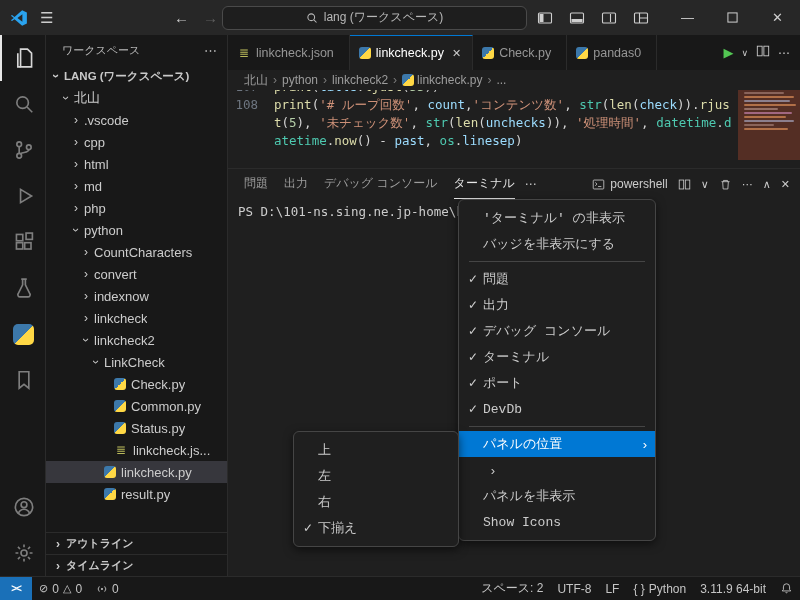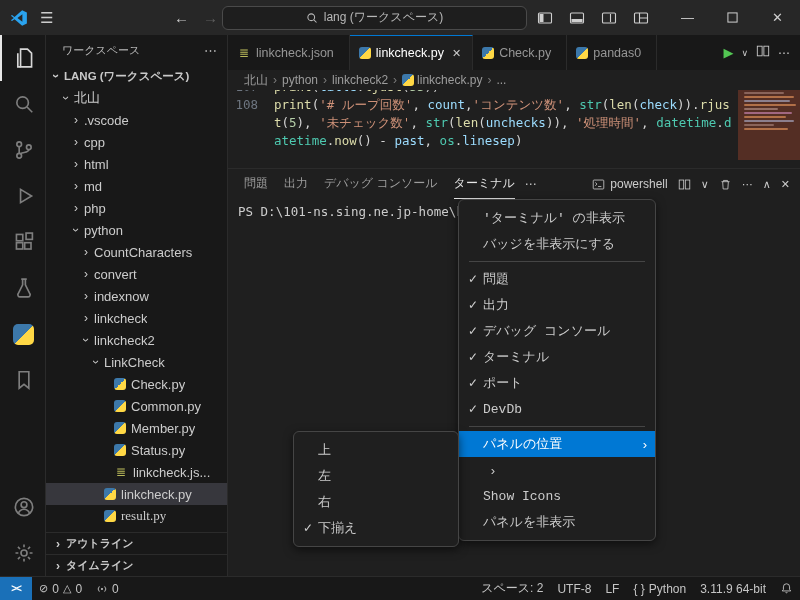--- a/index.html
+++ b/index.html
@@ -301,38 +301,33 @@
             <span class="tree-label">Check.py</span>
           </div>
           <div class="tree-row" style="padding-left: 52px;">
             <span class="twisty"></span>
             <span class="ficon py"></span>
             <span class="tree-label">Common.py</span>
           </div>
           <div class="tree-row" style="padding-left: 52px;">
             <span class="twisty"></span>
             <span class="ficon py"></span>
-            <span class="tree-label">Member.py</span>
-          </div>
-          <div class="tree-row" style="padding-left: 52px;">
-            <span class="twisty"></span>
-            <span class="ficon py"></span>
             <span class="tree-label">Status.py</span>
           </div>
           <div class="tree-row" style="padding-left: 52px;">
             <span class="twisty"></span>
             <span class="ficon json">≣</span>
             <span class="tree-label">linkcheck.js...</span>
           </div>
           <div class="tree-row selected" style="padding-left: 42px;">
             <span class="twisty"></span>
             <span class="ficon py"></span>
             <span class="tree-label">linkcheck.py</span>
           </div>
-          <div class="tree-row" style="padding-left: 42px; font-family: Liberation Serif, serif;">
+          <div class="tree-row" style="padding-left: 42px;">
             <span class="twisty"></span>
             <span class="ficon py"></span>
             <span class="tree-label">result.py</span>
           </div>
         </div>
       <div class="sb-section">
         <span class="twisty">›</span>
         <span>アウトライン</span>
       </div>
       <div class="sb-section">
@@ -539,28 +534,28 @@
         <span class="mi-check"></span>
         <span class="mi-label">パネルの位置</span>
         <span class="mi-arrow">›</span>
       </div>
       <div class="menu-item">
         <span class="mi-check"></span>
         <span class="mi-arrow">›</span>
       </div>
       <div class="menu-item">
         <span class="mi-check"></span>
+        <span class="mi-label">パネルを非表示</span>
+        <span class="mi-arrow"></span>
+      </div>
+      <div class="menu-item">
+        <span class="mi-check"></span>
         <span class="mi-label">Show Icons</span>
         <span class="mi-arrow"></span>
       </div>
-      <div class="menu-item">
-        <span class="mi-check"></span>
-        <span class="mi-label">パネルを非表示</span>
-        <span class="mi-arrow"></span>
-      </div>
     </div>
 
   <div class="menu submenu" id="submenu">
       <div class="menu-item">
         <span class="mi-check"></span>
         <span class="mi-label">上</span>
         <span class="mi-arrow"></span>
       </div>
       <div class="menu-item">
         <span class="mi-check"></span>

